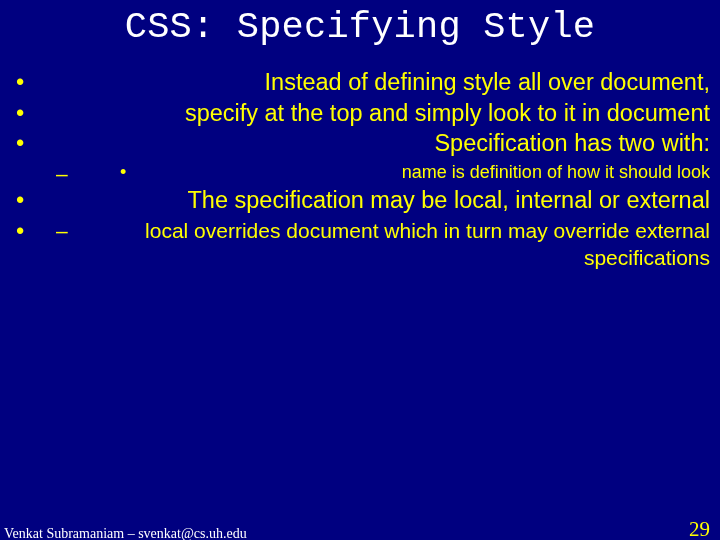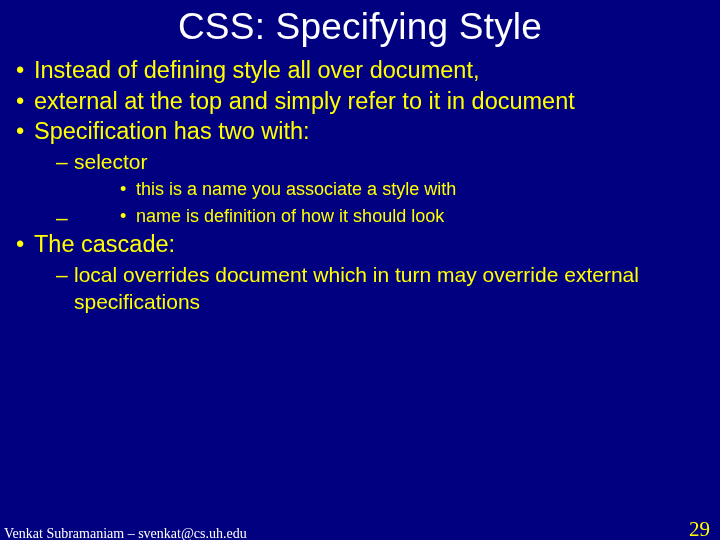--- a/index.html
+++ b/index.html
@@ -15,27 +15,29 @@
     position: relative;
     width: 720px;
     height: 540px;
     box-sizing: border-box;
     padding: 0 10px;
   }
   .title {
     color: #ffffff;
     font-size: 37px;
     text-align: center;
-    margin: 6px 0 8px 0;
+    margin: 6px 0 20px 0;
     letter-spacing: 0.2px;
+    font-family: Liberation Mono, monospace;
   }
   ul, li {
     margin: 0;
     padding: 0;
     list-style: none;
+    text-align: right;
   }
   .lvl1 > li {
     position: relative;
     padding-left: 24px;
     color: #ffff00;
     font-size: 23.5px;
     line-height: 1.22;
     margin-bottom: 2px;
   }
   .lvl1 > li::before {
@@ -92,36 +94,32 @@
 </style>
 </head>
 <body>
 
 <div class="slide">
 
   <div class="title">CSS: Specifying Style</div>
 
   <ul class="lvl1">
     <li><span>Instead of defining style all over document,</span></li>
-    <li><span>external at the top and simply refer to it in document</span></li>
+    <li><span>specify at the top and simply look to it in document</span></li>
     <li><span>Specification has two with:</span>
       <ul class="lvl2">
-        <li><span>selector</span>
-          <ul class="lvl3">
-            <li><span>this is a name you associate a style with</span></li>
-          </ul>
-        </li>
         <li>
           <ul class="lvl3">
             <li><span>name is definition of how it should look</span></li>
           </ul>
         </li>
       </ul>
     </li>
-    <li><span>The cascade:</span>
+    <li><span>The specification may be local, internal or external</span></li>
+    <li>
       <ul class="lvl2">
         <li><span>local overrides document which in turn may override external specifications</span></li>
       </ul>
     </li>
   </ul>
 
   <div class="footer-author">Venkat Subramaniam – svenkat@cs.uh.edu</div>
   <div class="footer-page">29</div>
 
 </div>

